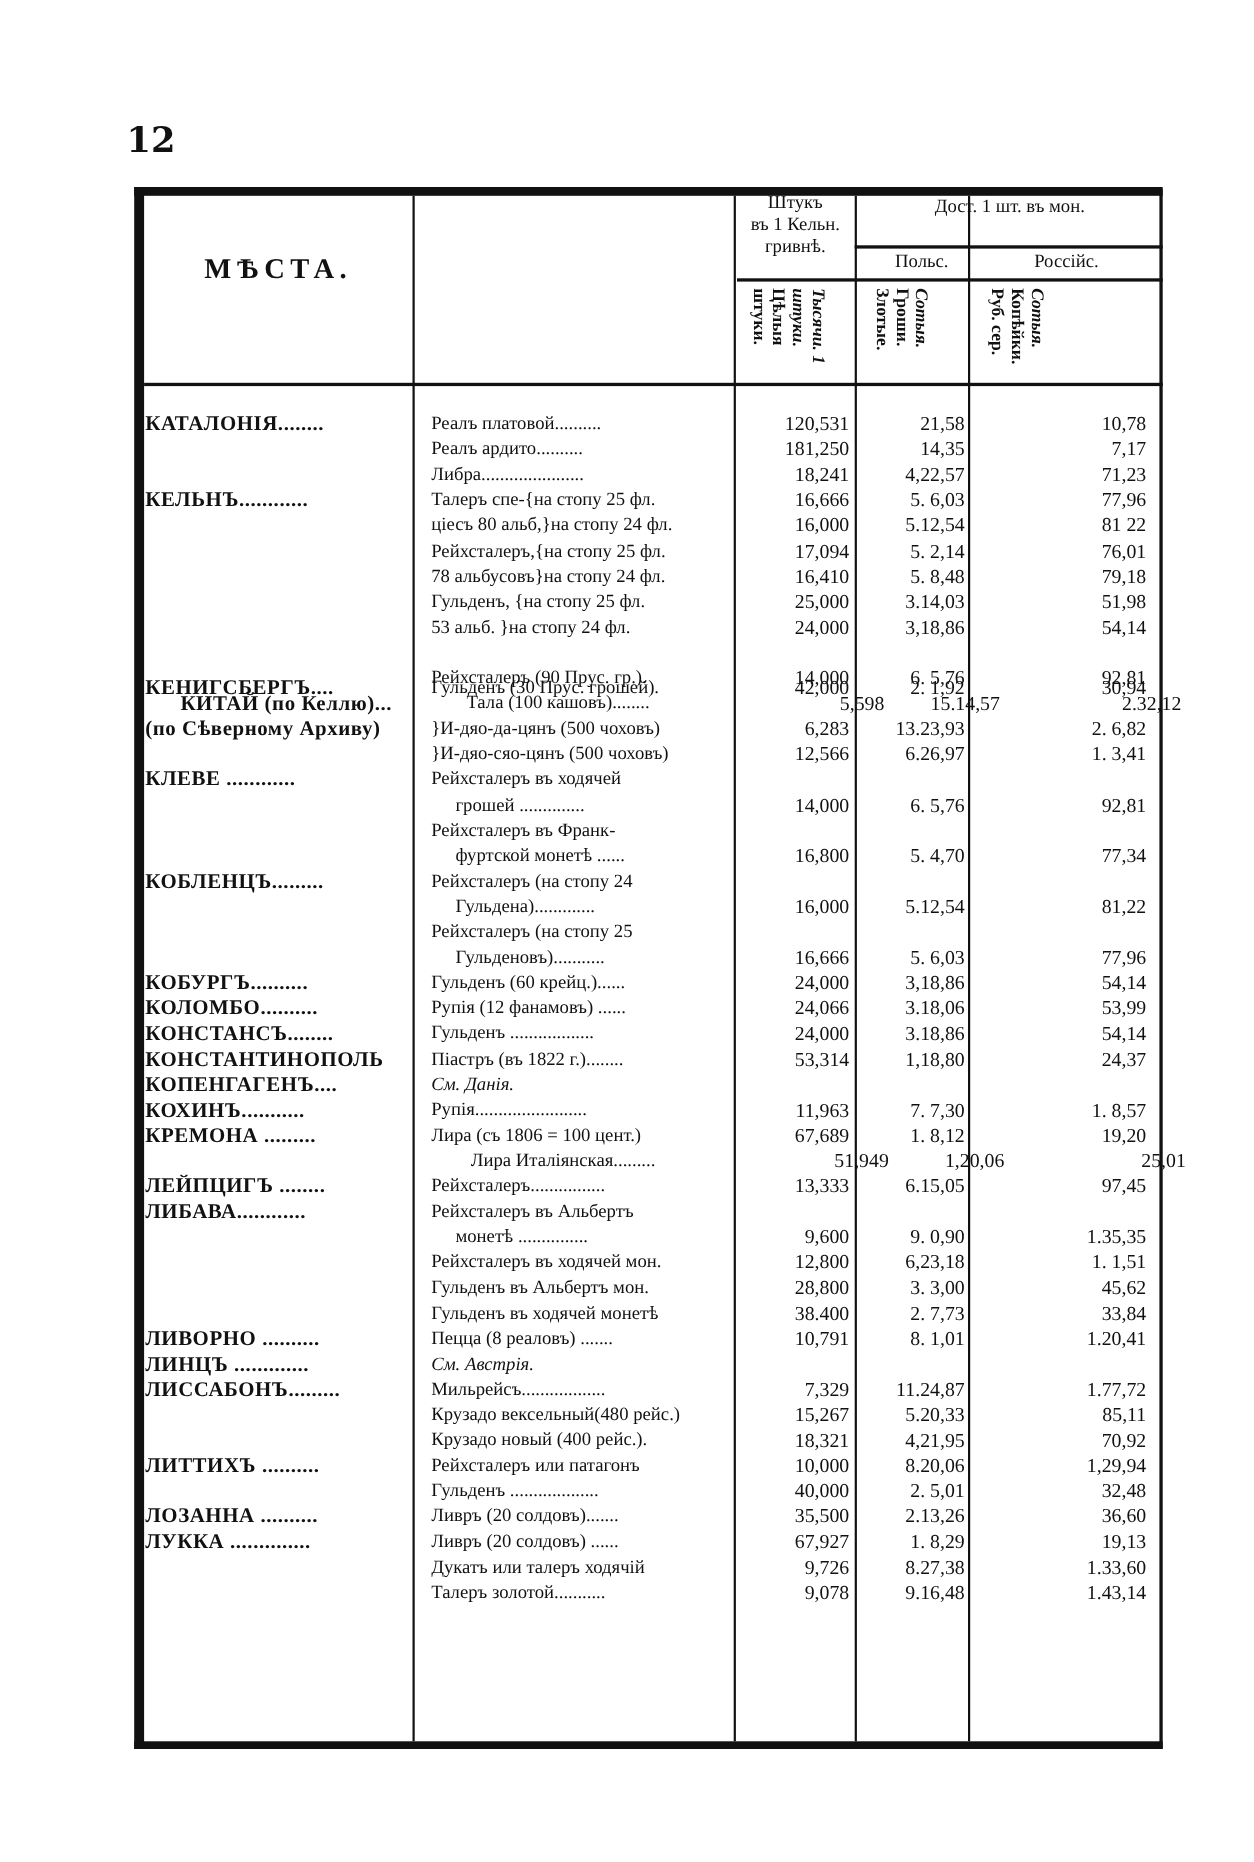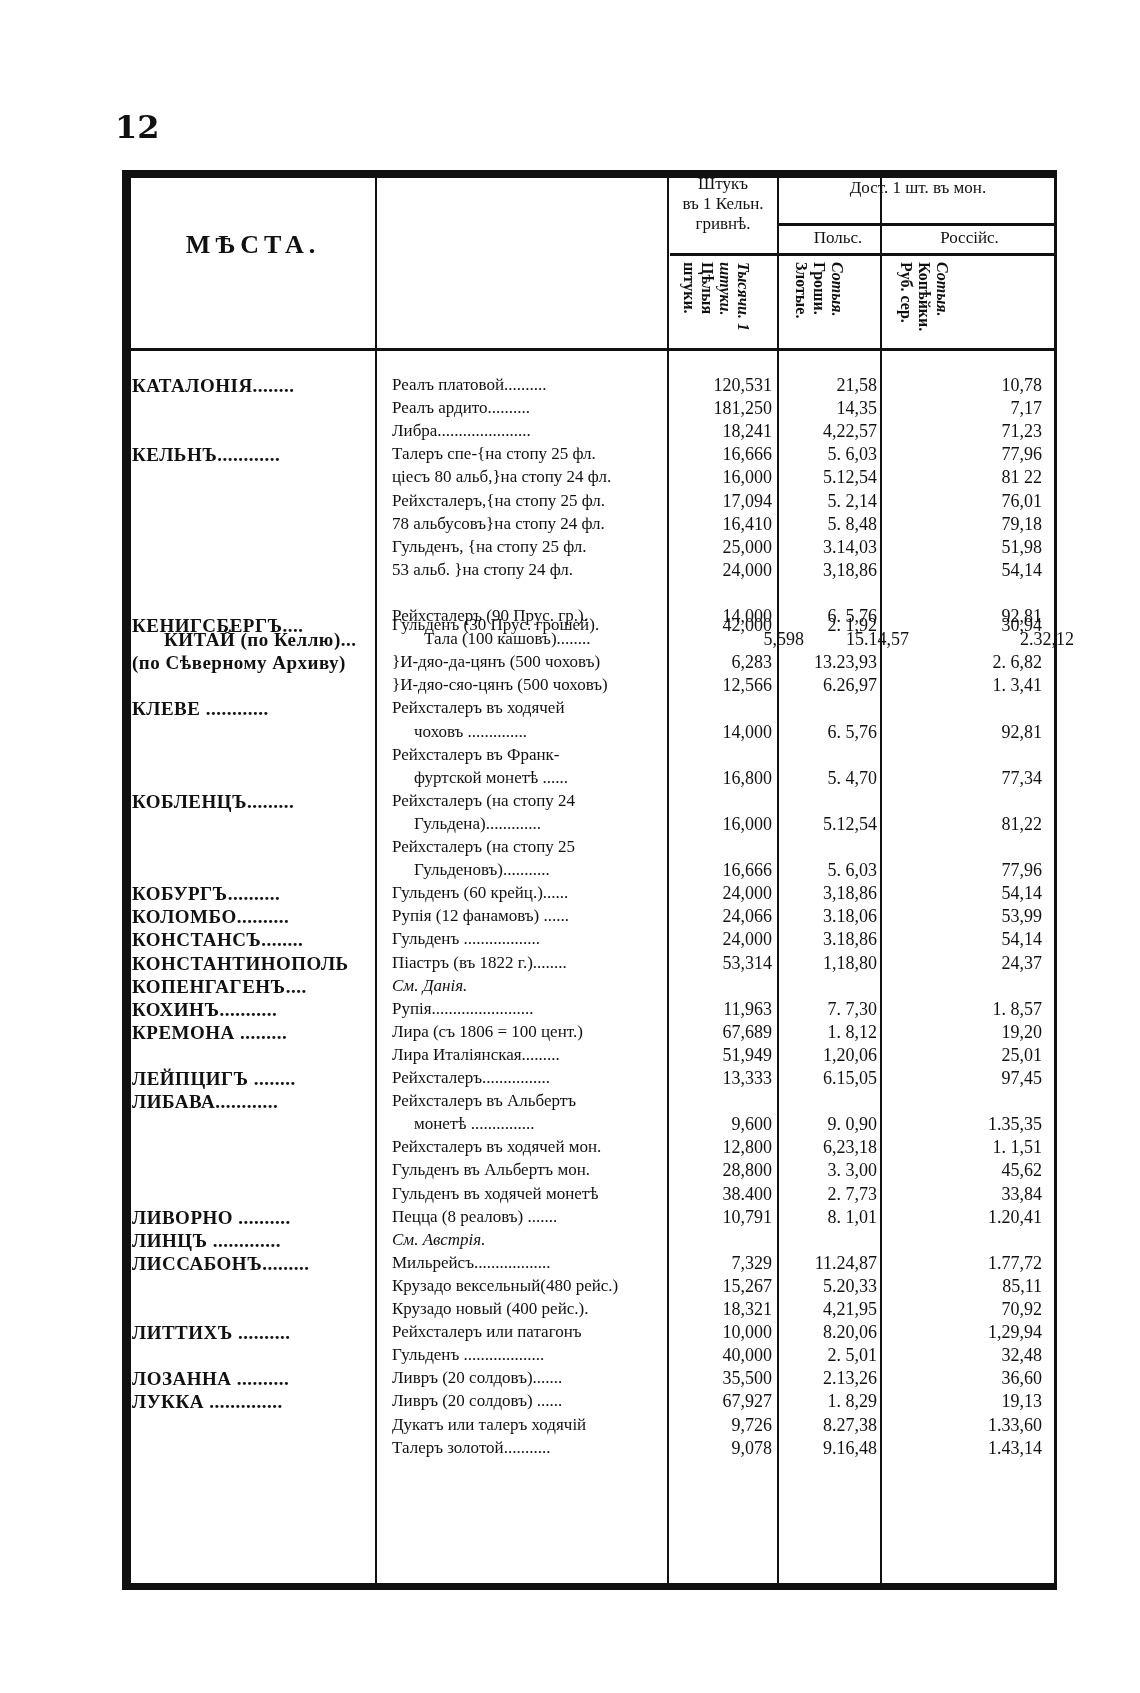--- a/index.html
+++ b/index.html
@@ -170,21 +170,21 @@
       </div>
       <div class="row" style="top: 323.4px;">
         <div class="place">КЛЕВЕ ............</div>
         <div class="coin">Рейхсталеръ въ ходячей</div>
         <div class="v1"></div>
         <div class="v2"></div>
         <div class="v3"></div>
       </div>
       <div class="row" style="top: 346.5px;">
         <div class="place"></div>
-        <div class="coin indent">чоховъ ..............</div>
+        <div class="coin indent">грошей ..............</div>
         <div class="v1">14,000</div>
         <div class="v2">6. 5,76</div>
         <div class="v3">92,81</div>
       </div>
       <div class="row" style="top: 369.6px;">
         <div class="place"></div>
         <div class="coin">Рейхсталеръ въ Франк-</div>
         <div class="v1"></div>
         <div class="v2"></div>
         <div class="v3"></div>
@@ -266,21 +266,21 @@
         <div class="v2">7. 7,30</div>
         <div class="v3">1. 8,57</div>
       </div>
       <div class="row" style="top: 646.8px;">
         <div class="place">КРЕМОНА .........</div>
         <div class="coin">Лира (съ 1806 = 100 цент.)</div>
         <div class="v1">67,689</div>
         <div class="v2">1. 8,12</div>
         <div class="v3">19,20</div>
       </div>
-      <div class="row" style="top: 669.9px;">
+      <div class="row" style="top: 669.9px; margin-left: 36px;">
         <div class="place"></div>
         <div class="coin">Лира Италіянская.........</div>
         <div class="v1">51,949</div>
         <div class="v2">1,20,06</div>
         <div class="v3">25,01</div>
       </div>
       <div class="row" style="top: 693px;">
         <div class="place">ЛЕЙПЦИГЪ ........</div>
         <div class="coin">Рейхсталеръ................</div>
         <div class="v1">13,333</div>

